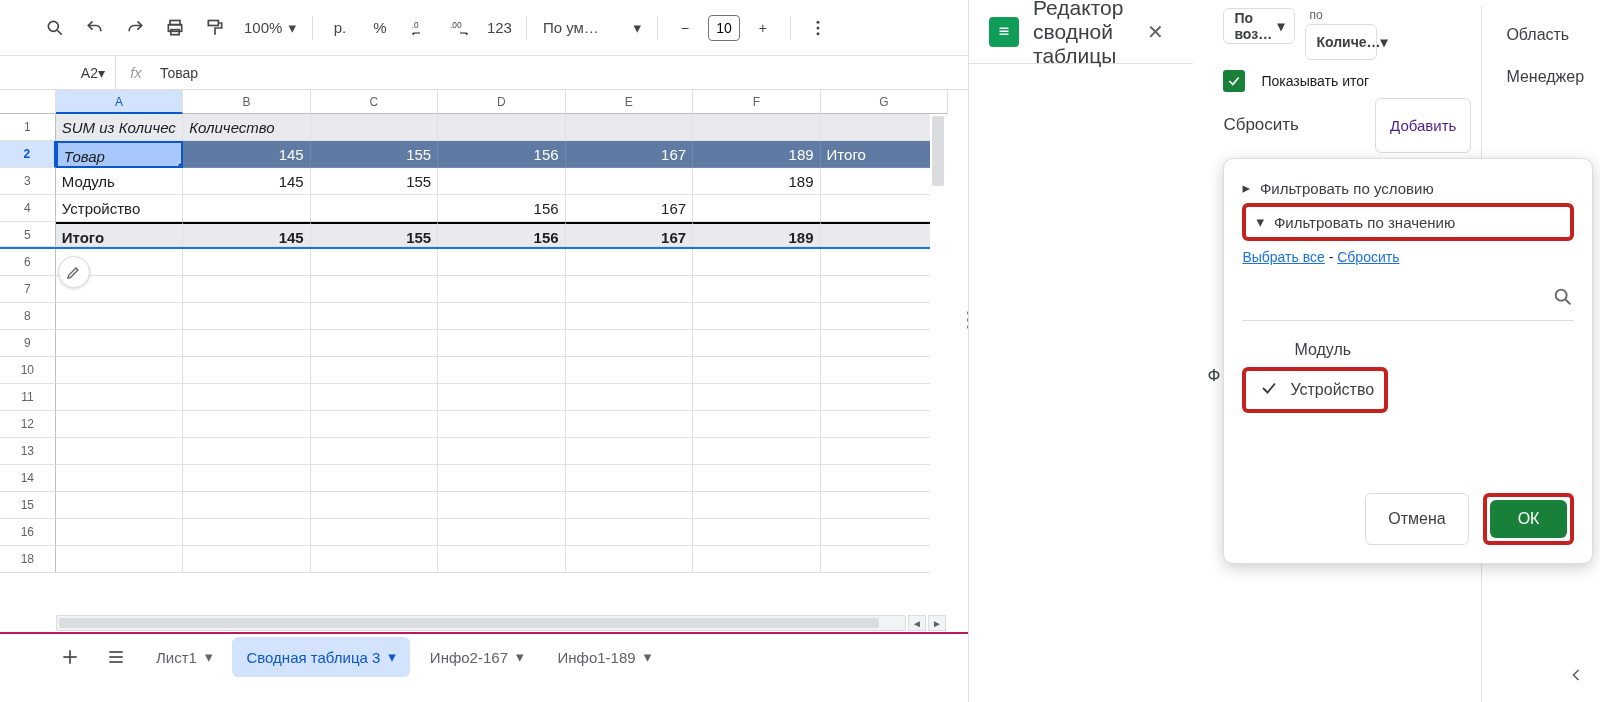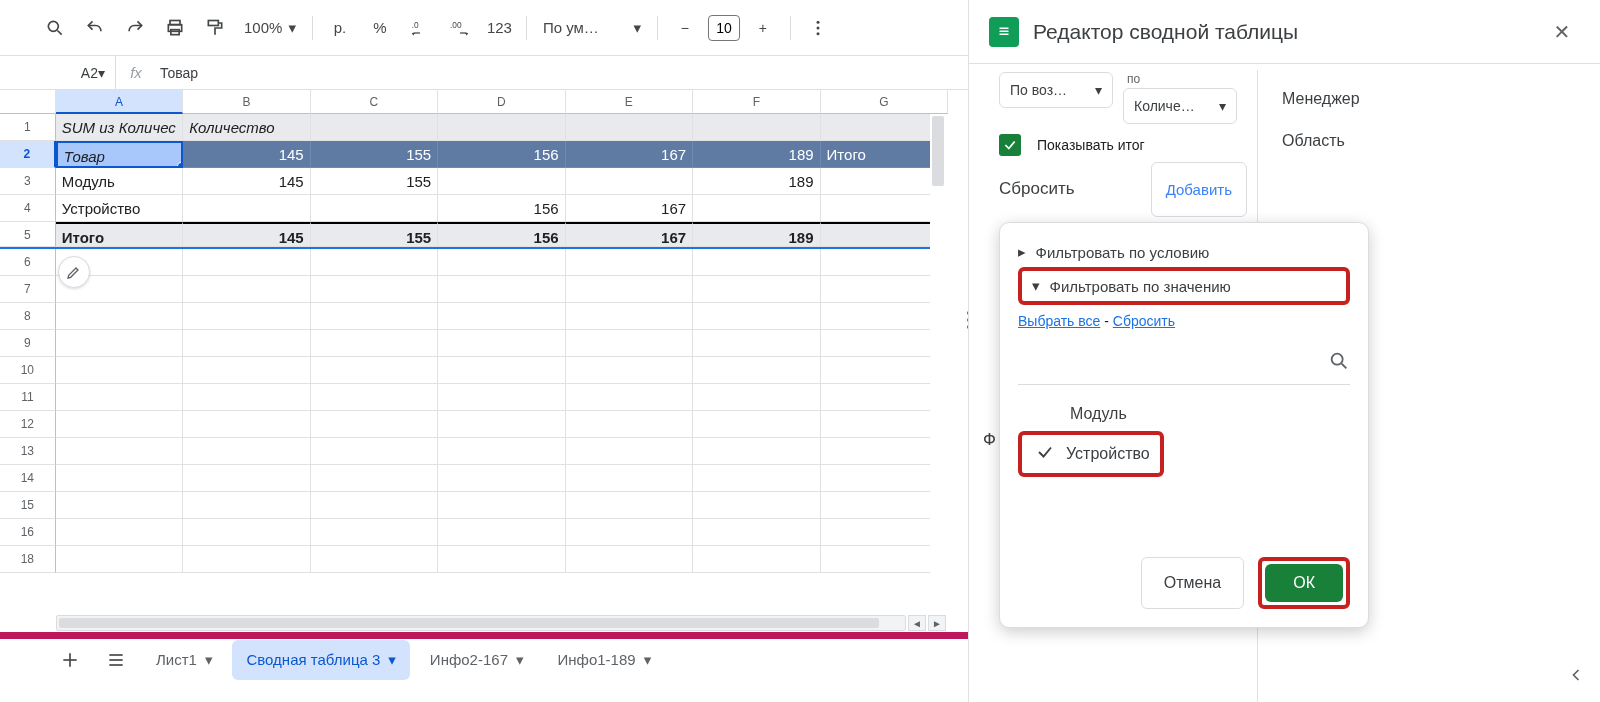--- a/index.html
+++ b/index.html
@@ -57,49 +57,49 @@
 .hscroll-track { margin-left: 56px; flex: 1; height: 16px; background: #f1f3f4; border: 1px solid #dadce0; border-radius: 2px; position: relative; }
 .hscroll-thumb { position: absolute; left: 2px; top: 2px; height: 10px; width: 820px; background: #dadce0; border-radius: 2px; }
 .hscroll-arrows { display: flex; gap: 2px; margin-left: 2px; margin-right: 2px; }
 .hscroll-arrow { width: 18px; height: 16px; background: #f1f3f4; border: 1px solid #dadce0; display:flex; align-items:center; justify-content:center; color:#5f6368; font-size:10px; }
 
 
 .vscroll { position: absolute; right: 0; top: 24px; width: 18px; bottom: 18px; background: #fff; }
 .vscroll-thumb { position: absolute; top: 2px; left: 2px; width: 12px; height: 70px; background: #dadce0; border-radius: 2px; }
 
 
-.sheets-bar { height: 48px; display: flex; align-items: center; gap: 6px; padding: 0 16px 0 50px; border-top: 7px solid #be185d; }
+.sheets-bar { height: 48px; display: flex; align-items: center; gap: 6px; padding: 0 16px 0 50px; border-top: 2px solid #be185d; }
 .sheets-btn { width: 40px; height: 40px; display: flex; align-items: center; justify-content: center; color: #444746; border-radius: 20px; cursor:pointer; }
 .sheet-tab { height: 40px; padding: 0 14px; display: flex; align-items: center; gap: 8px; color: #5f6368; font-size: 15px; border-radius: 6px; cursor:pointer; }
 .sheet-tab.active { background: #d3e3fd; color: #0b57d0; font-weight: 500; }
 .sheet-dd { color: inherit; }
 
 
-.sidebar { position: absolute; right: 0; top: 0; width: 632px; height: 702px; background: #fff; border-left: 1px solid #e0e0e0; display: flex; flex-direction: column; }
+.sidebar { position: absolute; right: 0; top: 0; width: 632px; height: 702px; background: #fff; border-left: 1px solid #e0e0e0; display: flex; flex-direction: row; }
 .sb-header { height: 64px; display: flex; align-items: center; gap: 14px; padding: 0 20px; border-bottom: 1px solid #e0e0e0; }
 .sb-logo { width: 30px; height: 30px; background: #0f9d58; border-radius: 4px; display: flex; align-items: center; justify-content: center; color: #fff; font-weight: 700; }
 .sb-title { font-size: 21px; color: #3c4043; flex: 1; }
 .sb-close { width: 36px; height: 36px; display:flex; align-items:center; justify-content:center; color:#5f6368; cursor:pointer; font-size: 20px;}
 
 .sb-body { flex: 1; display: flex; position: relative; padding-top: 6px; }
 .sb-left { width: 288px; padding: 2px 10px 0 30px; position: relative; }
 .sb-right { flex: 1; padding: 8px 18px 0 20px; border-left: 1px solid #e0e0e0; }
 
 .sort-row { display: flex; gap: 10px; margin-bottom: 6px; }
 .dd-box { border: 1px solid #dadce0; border-radius: 6px; height: 36px; display: flex; align-items: center; justify-content: space-between; padding: 0 10px; font-size: 14px; color: #3c4043; background:#fff; }
-.dd-box.small { width: 114px; }
+.dd-box.small { width: 72px; font-weight: bold; }
 .dd-col { display:flex; flex-direction:column; gap:2px; }
 .dd-label-top { font-size: 12px; color: #5f6368; padding-left: 4px; }
 
 .chk-row { display: flex; align-items: center; gap: 16px; margin: 10px 0 18px 0; }
 .chk { width: 22px; height: 22px; background: #188038; border-radius: 3px; display:flex; align-items:center; justify-content:center; color:#fff; }
 
 .section-row { display: flex; align-items: center; justify-content: space-between; height: 30px; }
 .section-title { font-size: 17px; color: #3c4043; }
-.add-btn { color: #3b82f6; font-size: 15px; font-weight: 500; border: 1px solid #dadce0; border-radius: 6px; padding: 18px 14px; background:#fff; }
+.add-btn { color: #4c1d95; font-size: 15px; font-weight: 500; border: 1px solid #dadce0; border-radius: 6px; padding: 18px 14px; background:#fff; }
 
 .fletter { position: absolute; left: 14px; font-size: 17px; color: #3c4043; }
 
 
 .filter-panel { position: absolute; left: 30px; top: 152px; width: 370px; background: #fff; border: 1px solid #dadce0; border-radius: 10px; box-shadow: 0 4px 16px rgba(0,0,0,.2); padding: 14px 18px 18px 18px; z-index: 10; }
 .fp-row { display: flex; align-items: center; gap: 10px; font-size: 15px; color: #3c4043; padding: 6px 0; }
 .fp-links { font-size: 14px; margin: 8px 0 12px 0; }
 .fp-links a { color: #1a73e8; text-decoration: underline; cursor:pointer; }
 .fp-search { display:flex; align-items:center; border-bottom: 1px solid #dadce0; height: 44px; margin-bottom: 12px; }
 .fp-search input { flex:1; border:none; outline:none; font-size:15px; padding: 4px 2px; }
@@ -522,20 +522,20 @@
         <div class="fp-buttons">
           <button class="btn-cancel">Отмена</button>
           <span class="red-box" style="padding:3px;">
             <button class="btn-ok">ОК</button>
           </span>
         </div>
       </div>
     </div>
 
     <div class="sb-right">
+      <div class="field-item">Область</div>
       <div class="field-item">Менеджер</div>
-      <div class="field-item">Область</div>
     </div>
   </div>
   <div class="explore-chev"><svg width="20" height="20" viewBox="0 0 24 24" fill="none" stroke="currentColor" stroke-width="2">
         <polyline points="15 6 9 12 15 18"></polyline>
       </svg></div>
 </div>
 
 </body></html>

